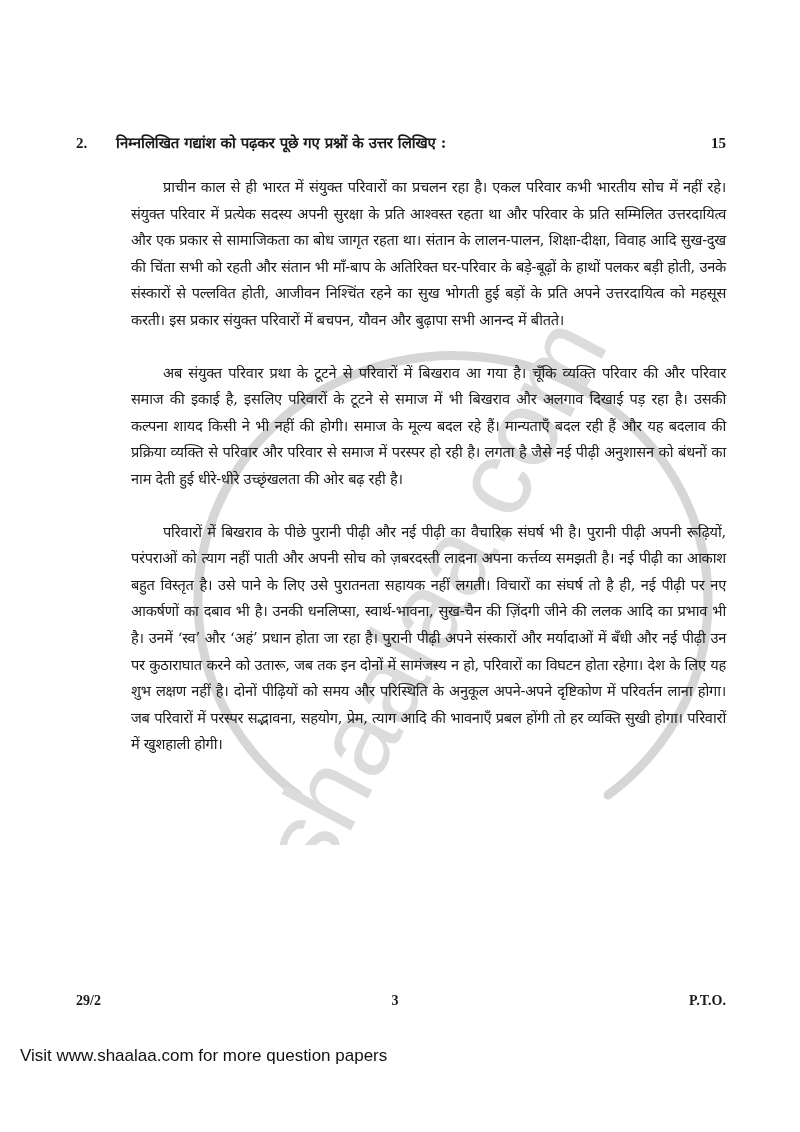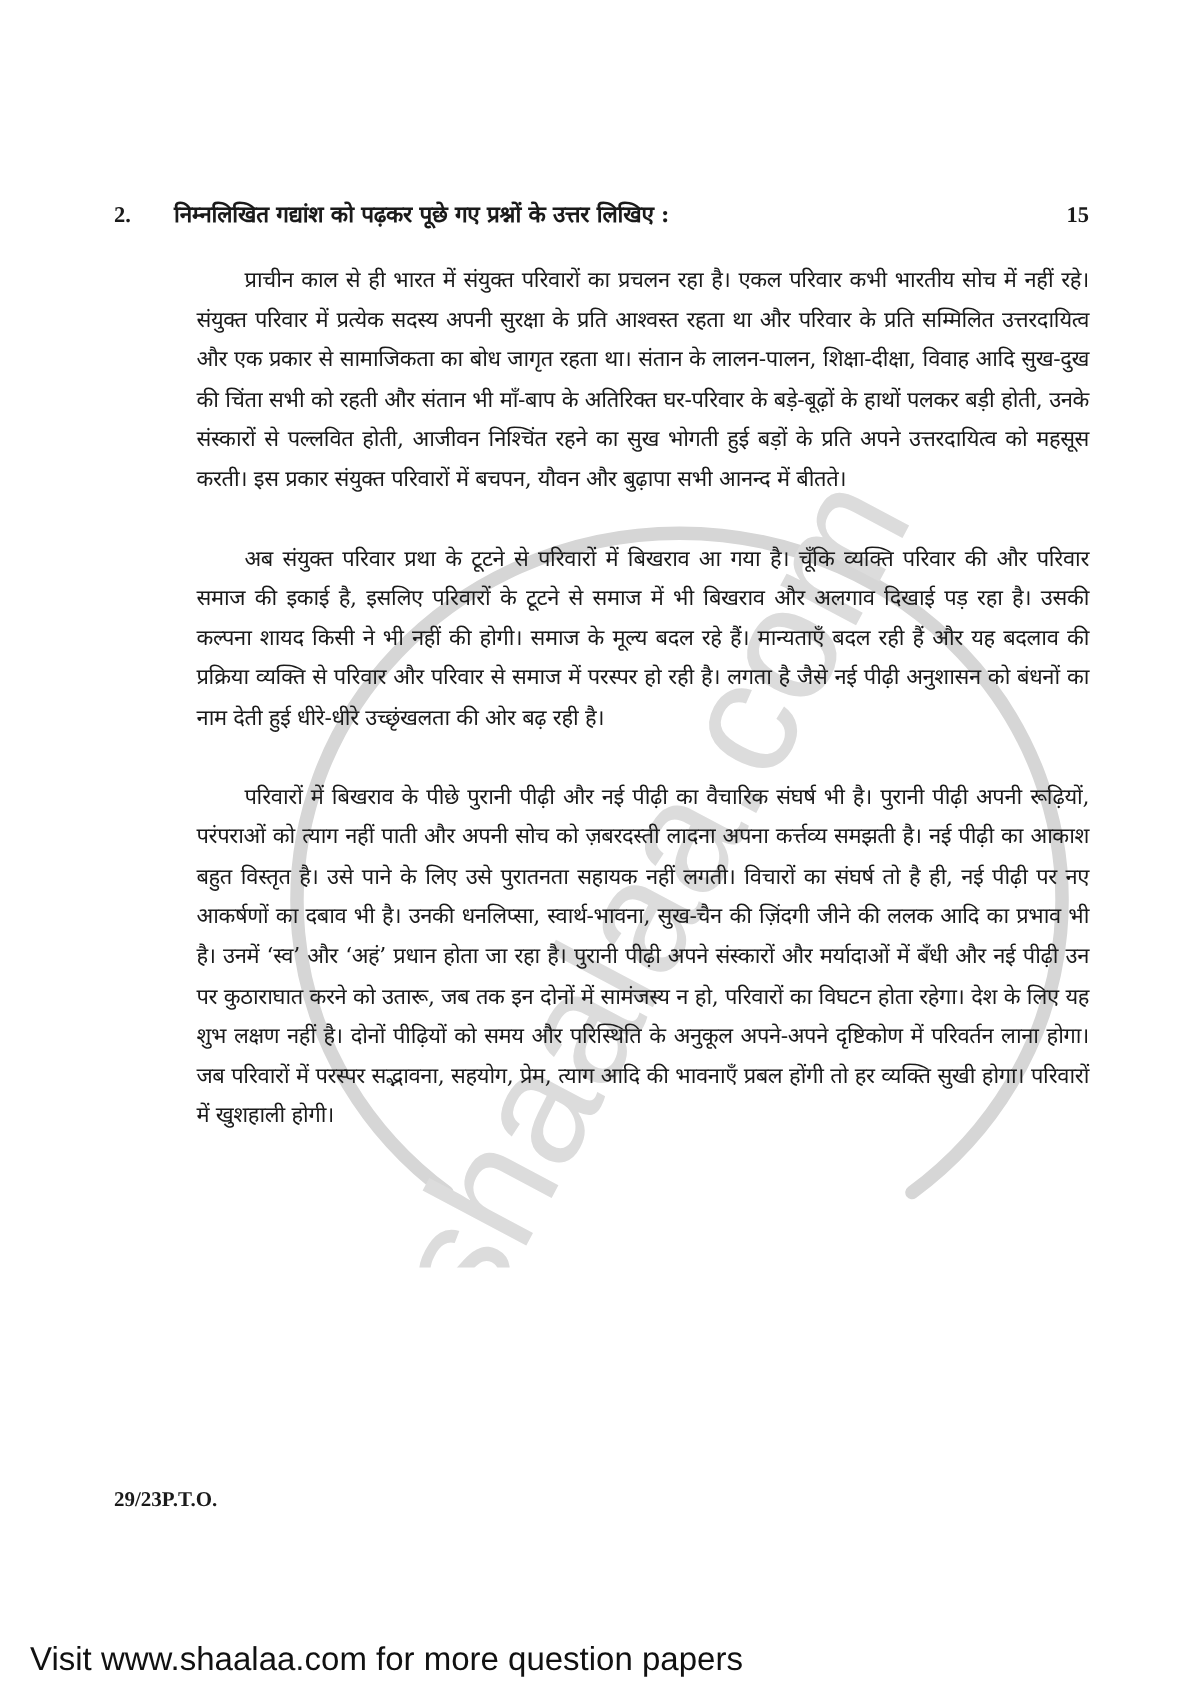--- a/index.html
+++ b/index.html
@@ -71,32 +71,32 @@
     text-align: justify;
     text-indent: 32px;
     letter-spacing: -0.25px;
   }
   .footer {
     position: absolute;
     left: 76px;
     top: 993px;
     width: 650px;
     display: flex;
-    justify-content: flex-start;
+    justify-content: space-between;
     font-family: "Liberation Serif", serif;
     font-weight: bold;
     font-size: 14px;
     z-index: 1;
   }
   .visit {
     position: absolute;
     left: 20px;
-    top: 1093px;
+    top: 1046px;
     font-family: "Liberation Sans", sans-serif;
-    font-size: 22px;
+    font-size: 17px;
     color: #111;
     z-index: 1;
   }
 </style>
 </head>
 <body>
 
 <div class="page">
 
   <svg class="watermark" viewBox="0 0 540 520" xmlns="http://www.w3.org/2000/svg">

